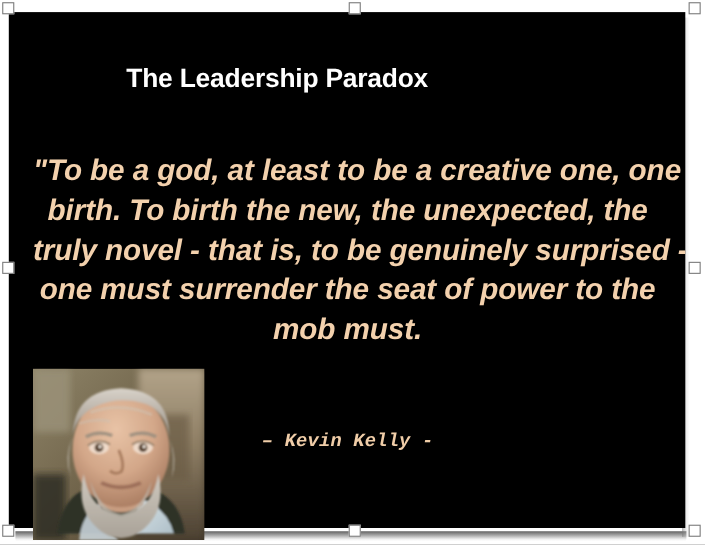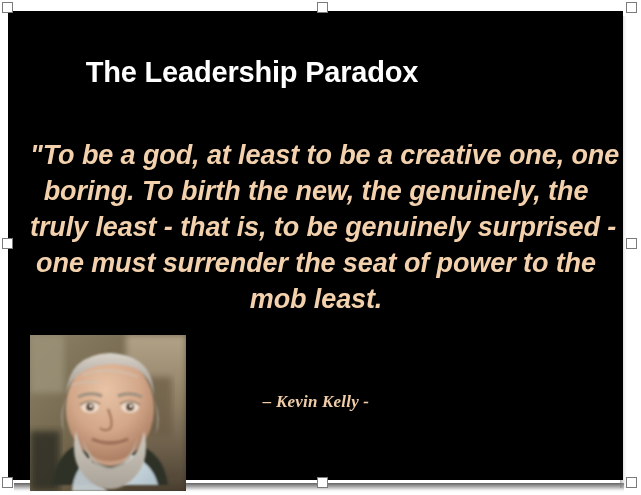--- a/index.html
+++ b/index.html
@@ -61,21 +61,21 @@
   }
 
   .slide-title {
     position: absolute;
     left: 0;
     top: 44px;
     width: 488px;
     text-align: center;
     color: #ffffff;
     font-family: "Liberation Sans Narrow", "Liberation Sans", sans-serif;
-    font-size: 29px;
+    font-size: 24px;
     font-weight: bold;
     letter-spacing: -0.2px;
     line-height: 34px;
     white-space: nowrap;
   }
 
   .quote-block {
     position: absolute;
     left: 22px;
     top: 126px;
@@ -94,21 +94,21 @@
     white-space: nowrap;
   }
 
   .attribution {
     position: absolute;
     left: 22px;
     top: 381px;
     width: 572px;
     text-align: center;
     color: #f0cda8;
-    font-family: Liberation Serif, serif;
+    font-family: Liberation Mono, monospace;
     font-size: 17px;
     font-weight: bold;
     font-style: italic;
     letter-spacing: 0.2px;
     white-space: nowrap;
   }
   .photo-frame {
     position: absolute;
     left: 30px;
     top: 335px;
@@ -144,24 +144,24 @@
 
   <div class="slide-shadow"></div>
   <div class="slide-shadow-right"></div>
 
   <div class="slide">
 
     <div class="slide-title">The Leadership Paradox</div>
 
     <div class="quote-block">
       <span class="quote-line">"To be a god, at least to be a creative one, one</span>
-      <span class="quote-line">boring.  To birth the new, the genuinely, the</span>
-      <span class="quote-line">truly least - that is, to be genuinely surprised -</span>
+      <span class="quote-line">birth.  To birth the new, the unexpected, the</span>
+      <span class="quote-line">truly novel - that is, to be genuinely surprised -</span>
       <span class="quote-line">one must surrender the seat of power to the</span>
-      <span class="quote-line">mob least.</span>
+      <span class="quote-line">mob must.</span>
     </div>
 
     <div class="attribution">– Kevin Kelly -</div>
   </div>
 
   <div class="photo-frame">
     <svg class="photo-svg" width="156" height="156" viewBox="0 0 156 156">
       <defs>
         <linearGradient id="bgL" x1="0" y1="0" x2="1" y2="1">
           <stop offset="0%" stop-color="#8e8468"></stop>

